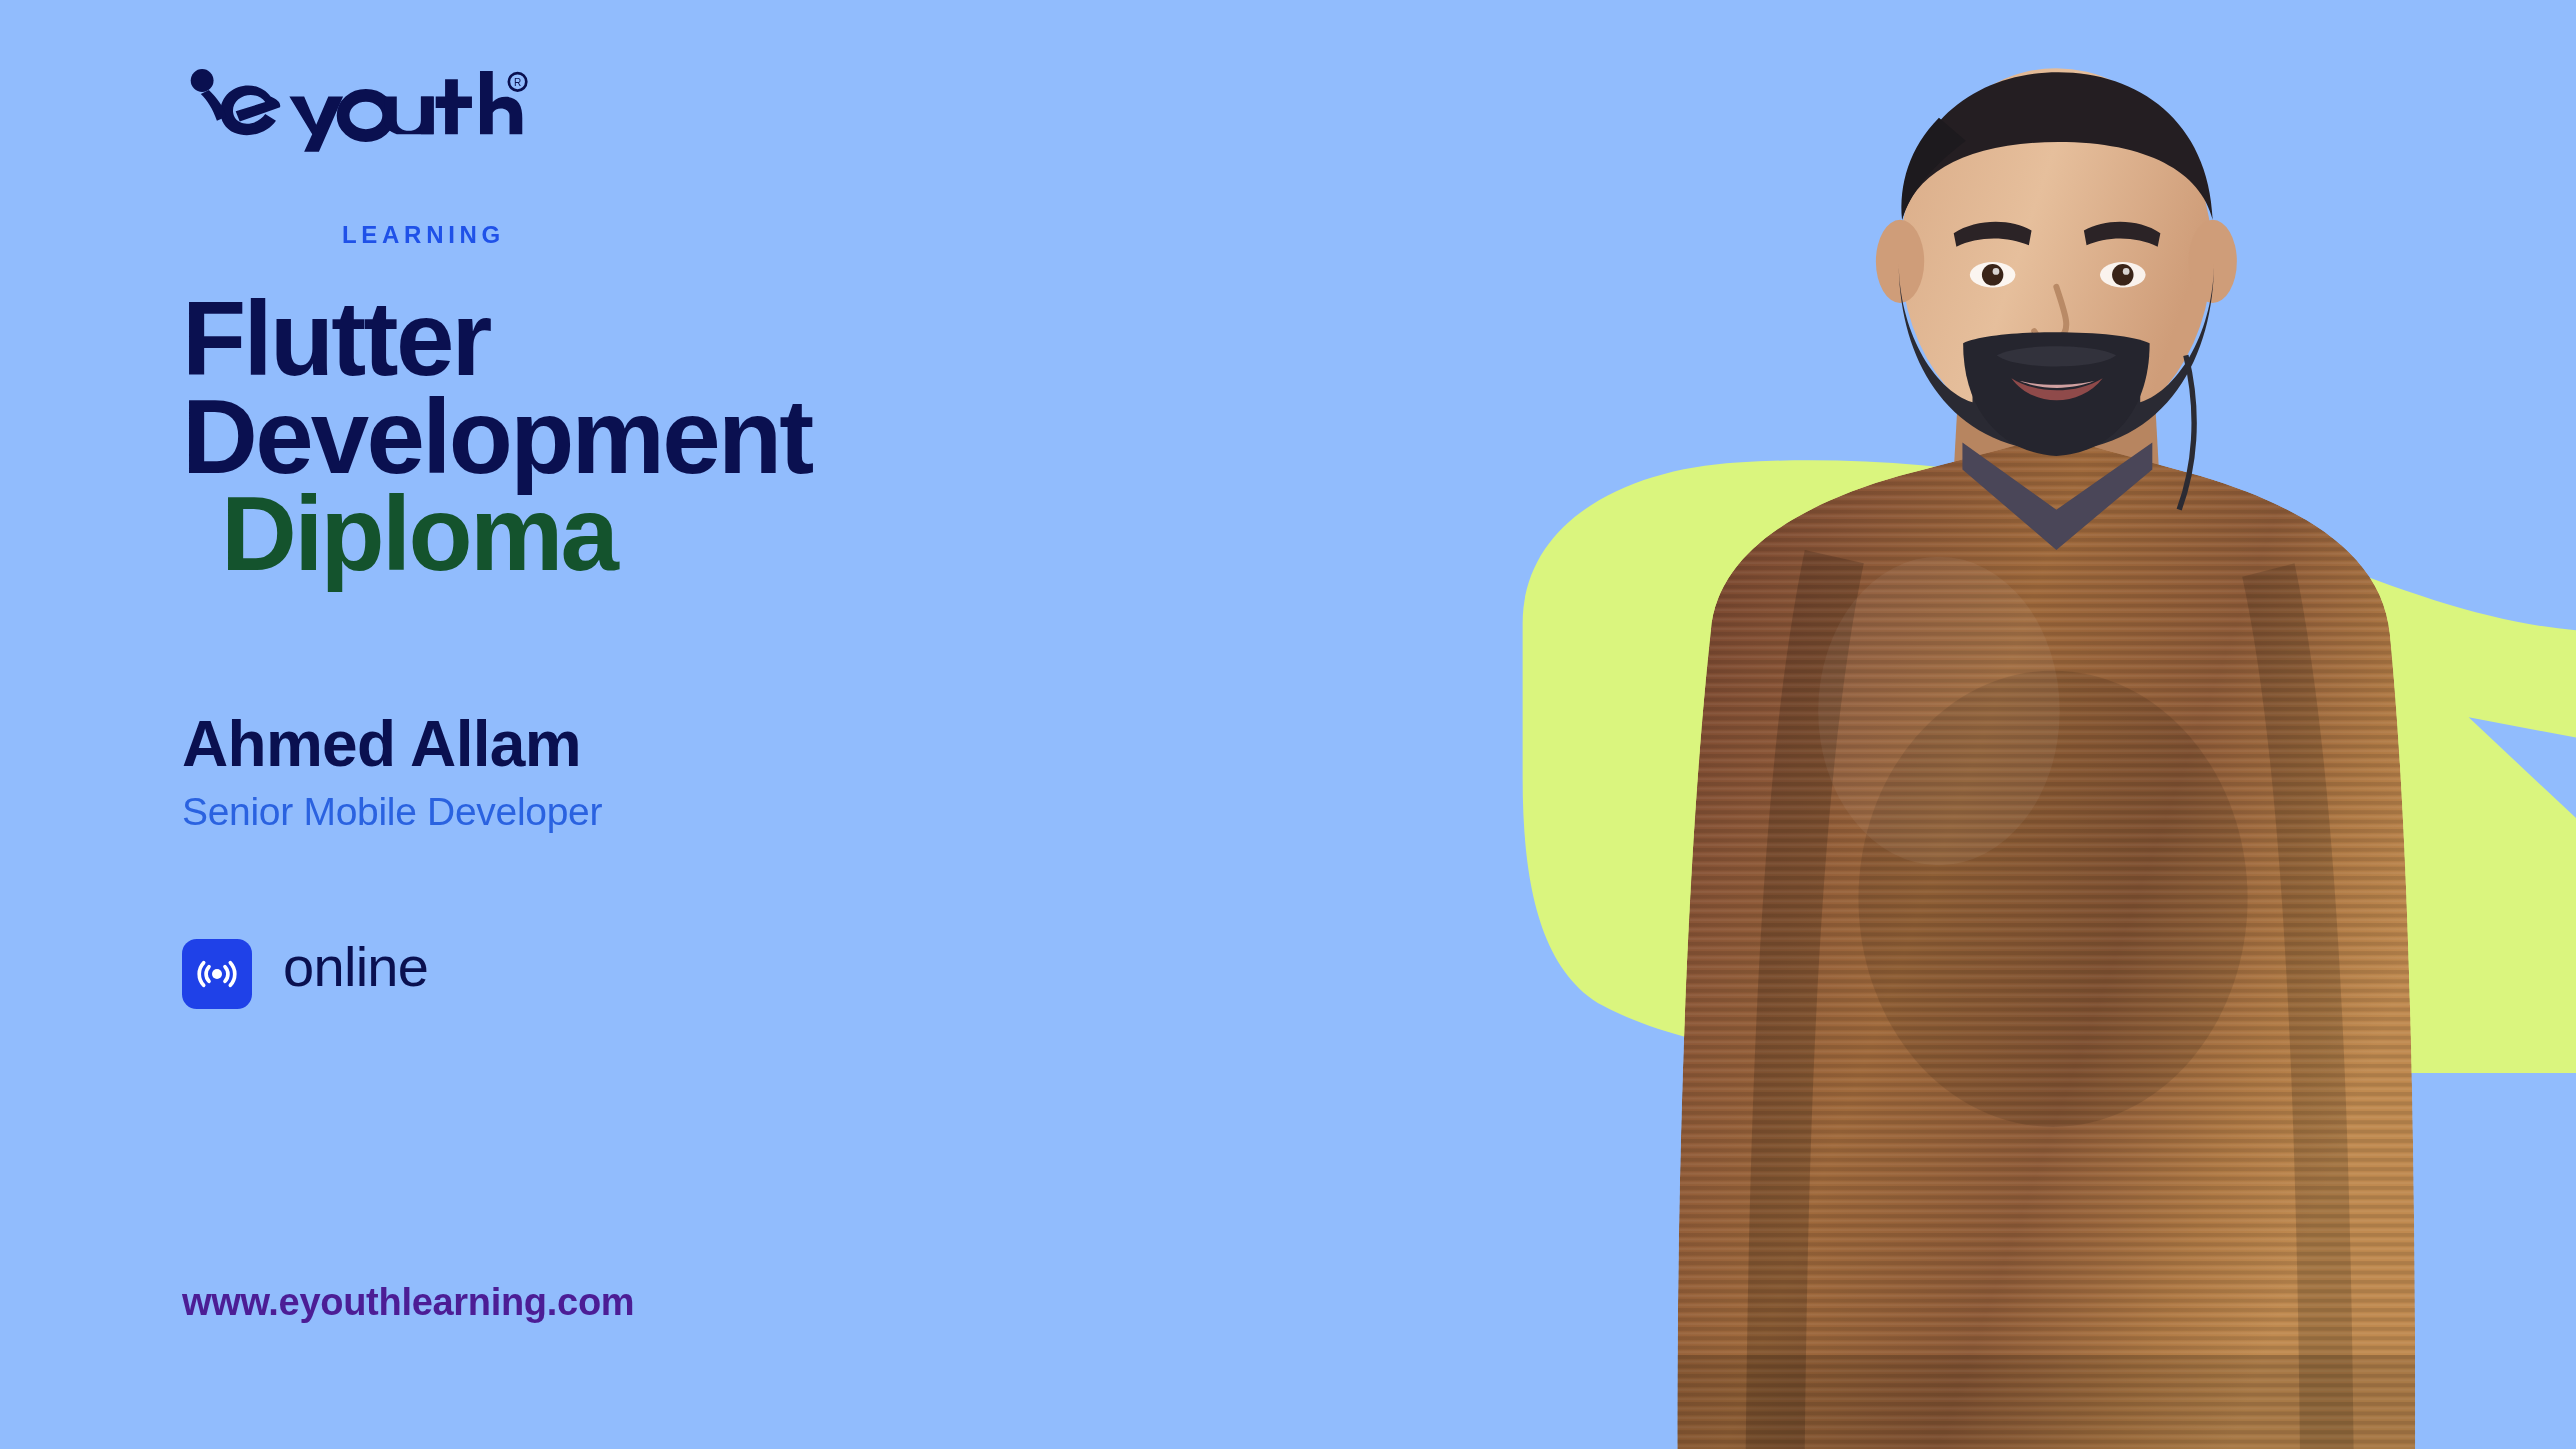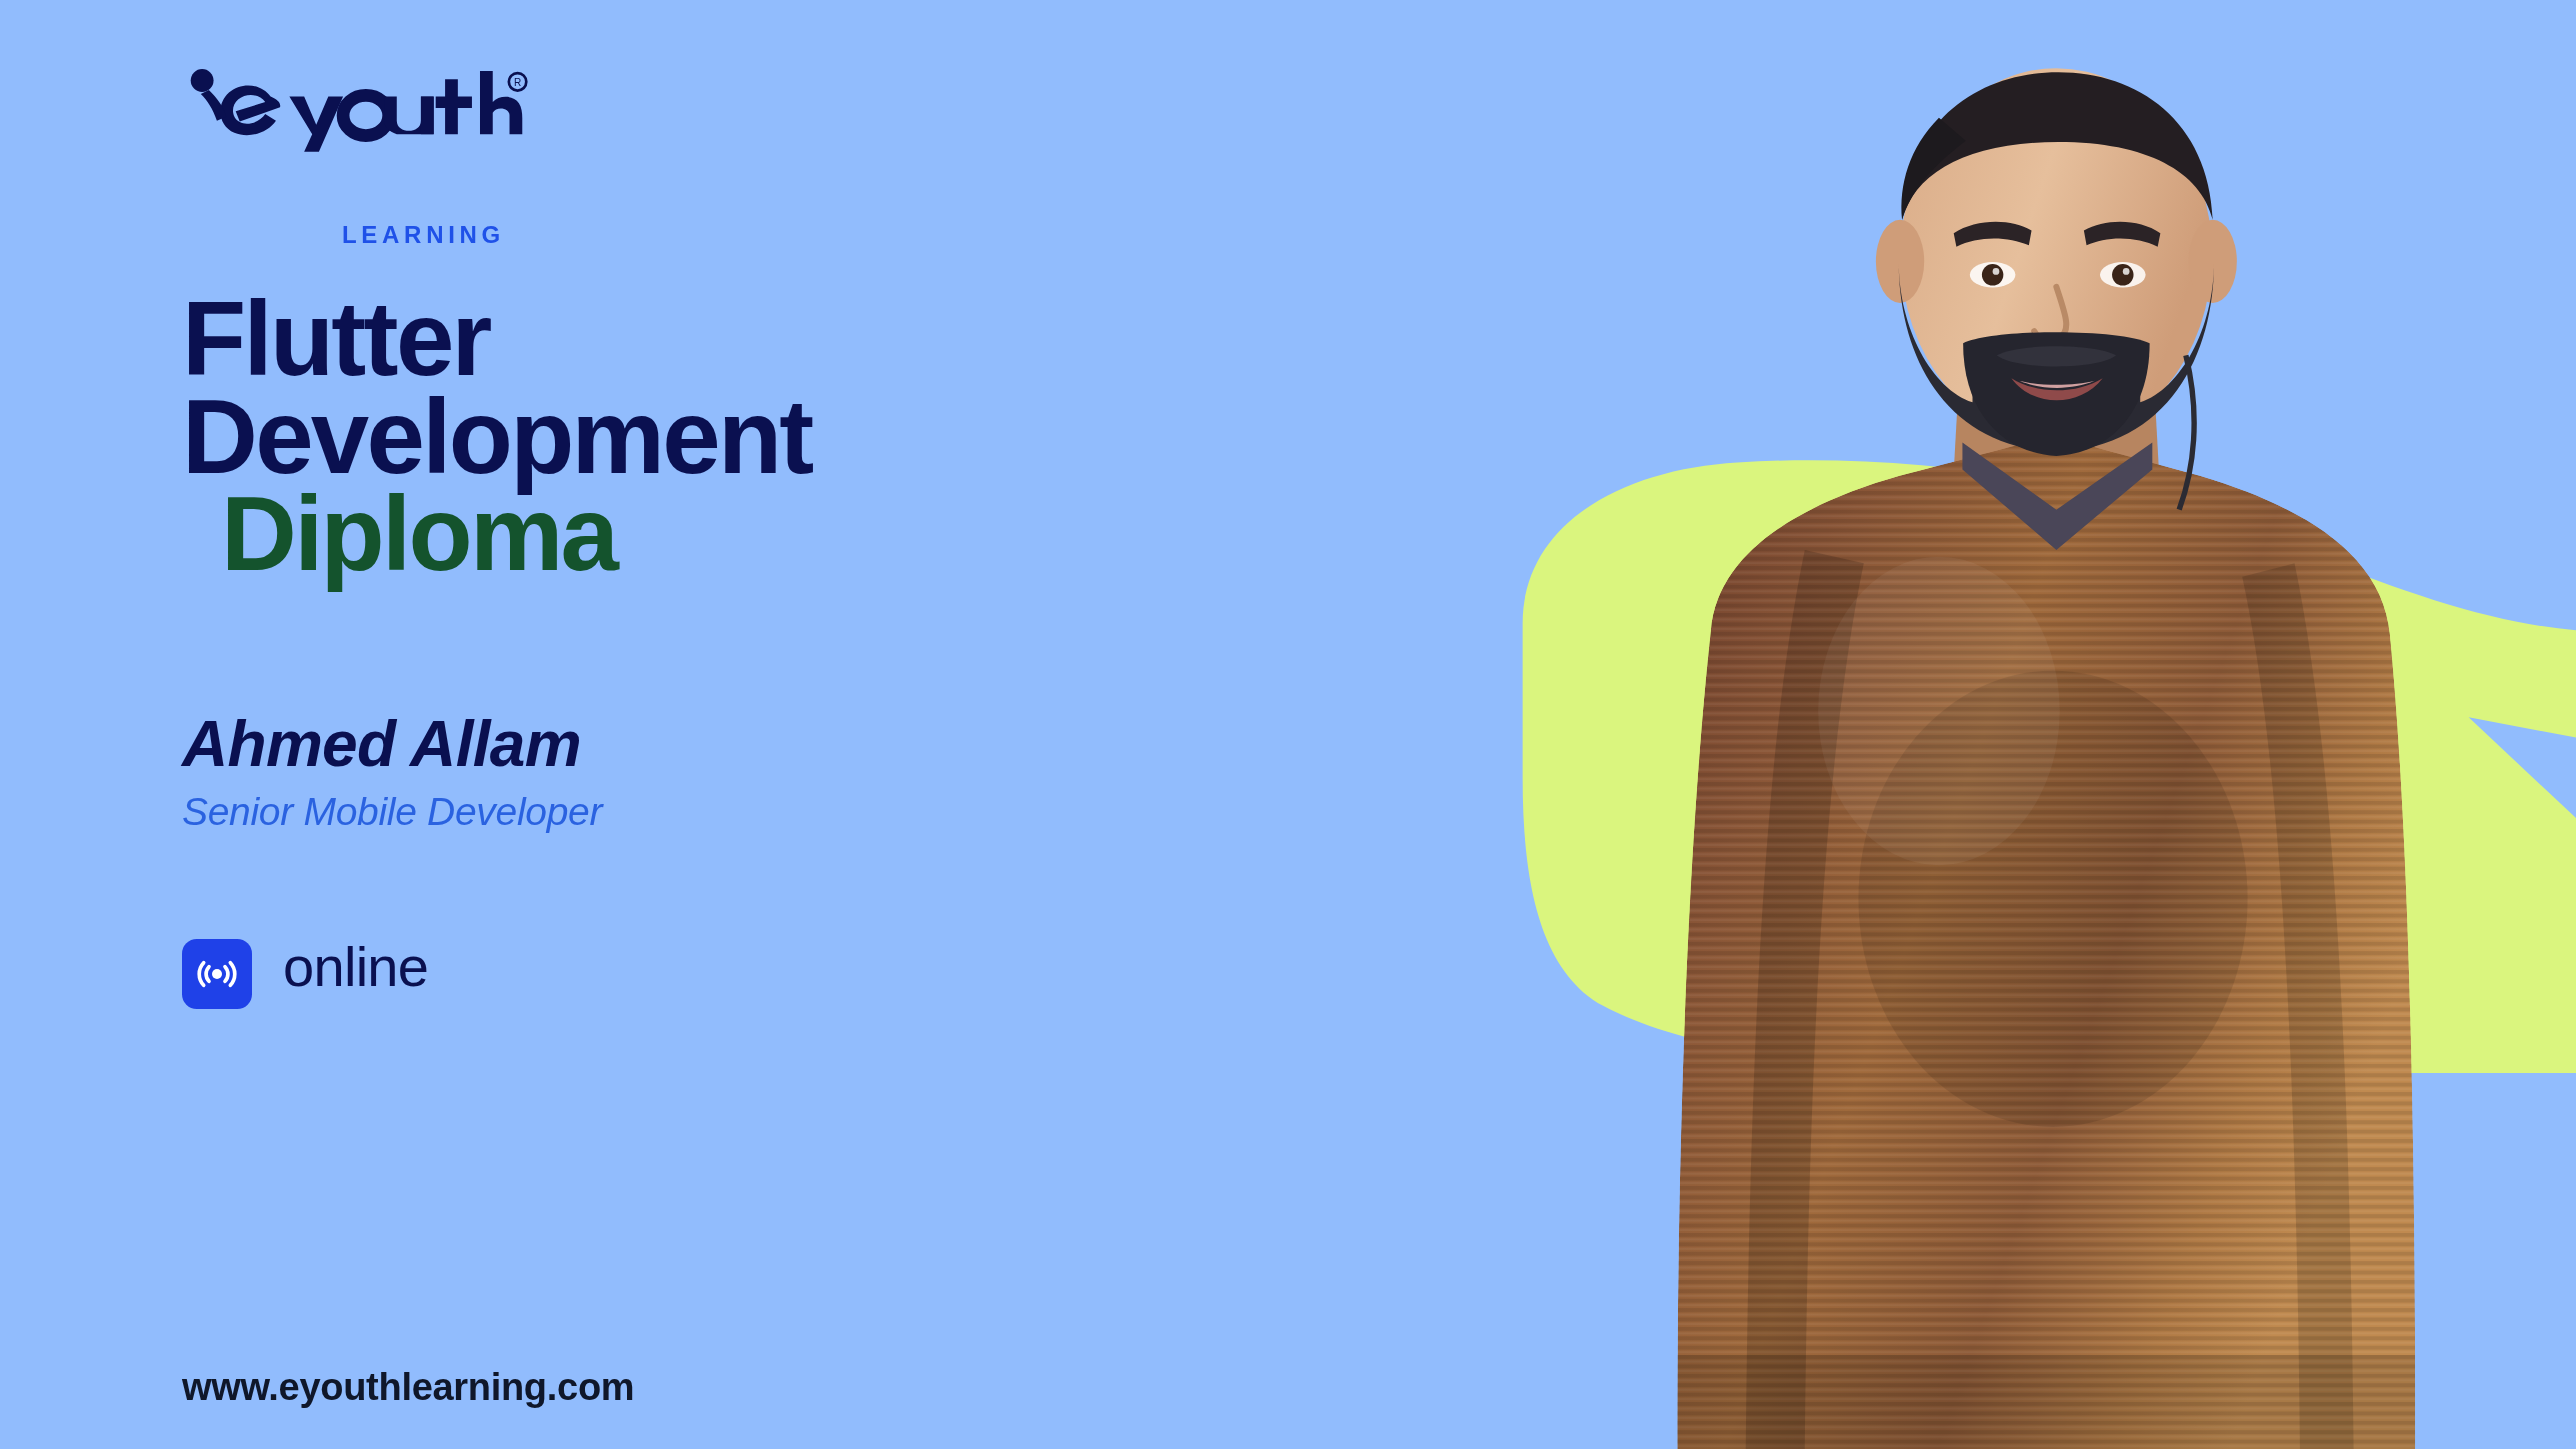--- a/index.html
+++ b/index.html
@@ -73,21 +73,20 @@
   }
   .ln-dark  { color: #0a1050; }
   .ln-blue  { color: #14532d; margin-left: 39px; }
 
   
   .person-block {
     position: absolute;
     left: 182px;
     top: 711px;
     white-space: nowrap;
-    font-style: italic;
   }
   .person-name {
     display: block;
     font-size: 64px;
     font-weight: bold;
     color: #0a1050;
     letter-spacing: -0.7px;
     line-height: 1.05;
   }
   .person-role {
@@ -128,24 +127,24 @@
     color: #0a1050;
     letter-spacing: -0.7px;
     white-space: nowrap;
     line-height: 1;
   }
 
   
   .website {
     position: absolute;
     left: 182px;
-    top: 1366px;
+    top: 1281px;
     font-size: 38px;
     font-weight: bold;
-    color: #0f172a;
+    color: #4c1d95;
     letter-spacing: -0.3px;
     white-space: nowrap;
   }
 </style>
 </head>
 <body>
 
 <div id="canvas">
 
   <svg class="green-blob" viewBox="0 0 1720 1000">

